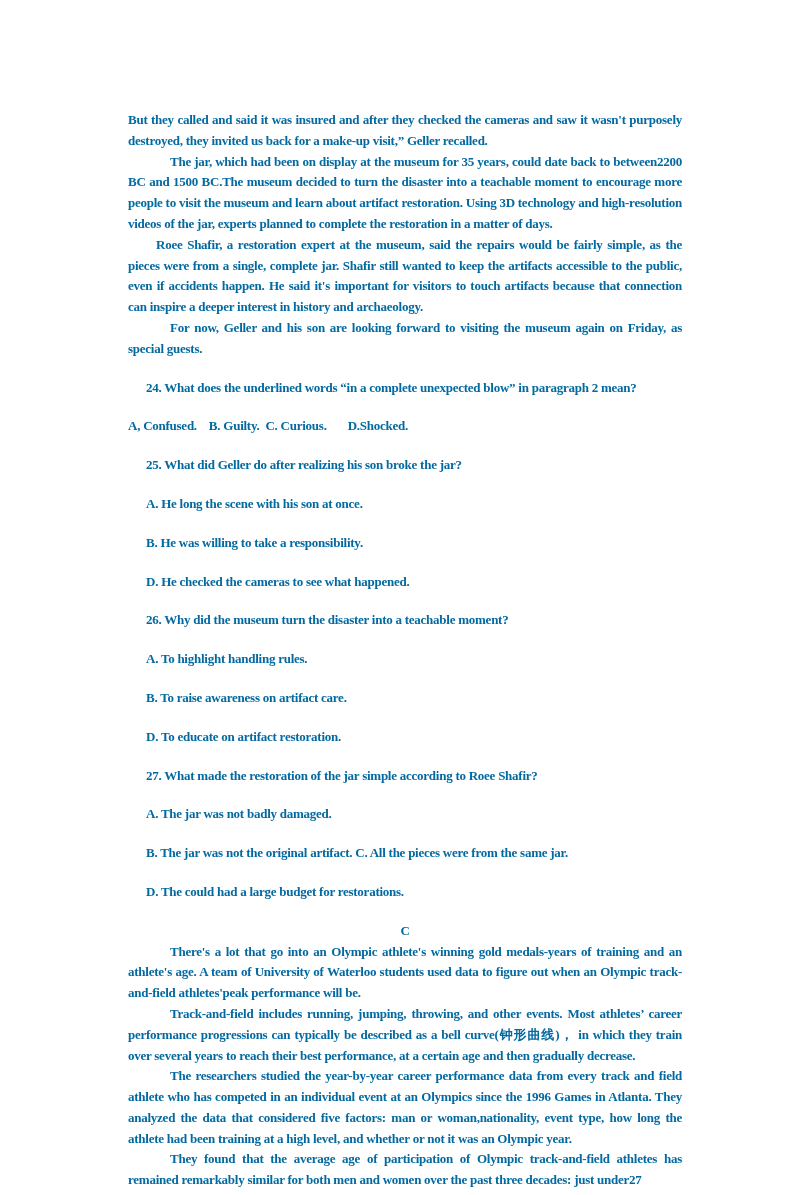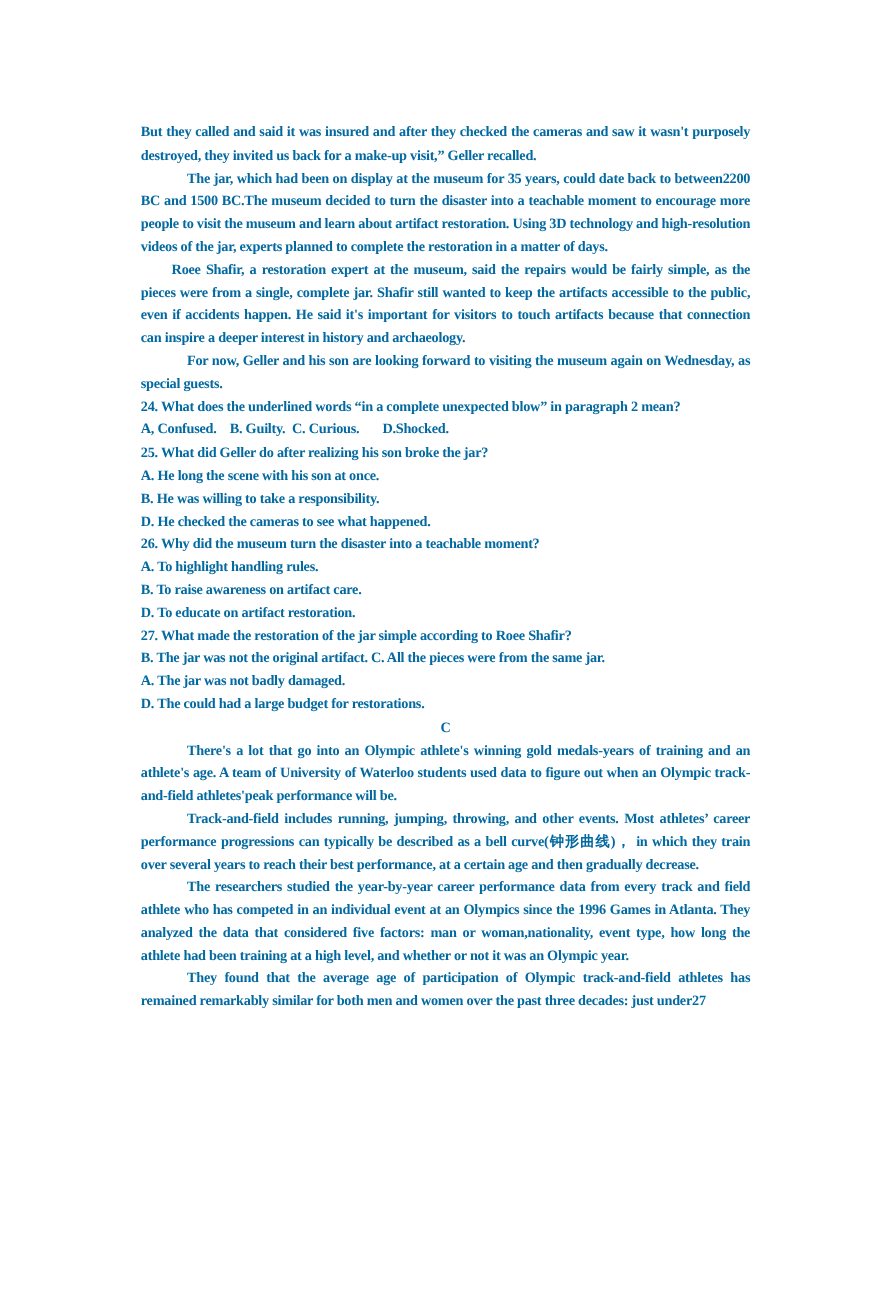--- a/index.html
+++ b/index.html
@@ -8,30 +8,30 @@
     position: absolute; left: 128px; top: 110px; width: 554px;
     font-family: Liberation Serif, serif;
     font-size: 13px; line-height: 20.8px; color: #0369a1;
     letter-spacing: -0.25px; font-weight: bold;
   }
   .p { margin: 0; text-align: justify; text-align-last: left; }
   .indent { text-indent: 42px; }
   .indent-small { text-indent: 28px; }
   .line { margin: 0; white-space: pre; }
   .section-title { text-align: center; margin: 0; }
-  .question { margin: 0; }
+  .question { margin: 18px; }
 </style>
 </head>
 <body>
 
 <div class="page">
   <p class="p">But they called and said it was insured and after they checked the cameras and saw it wasn't purposely destroyed, they invited us back for a make-up visit,” Geller recalled.</p>
   <p class="p indent">The jar, which had been on display at the museum for 35 years, could date back to between2200 BC and 1500 BC.The museum decided to turn the disaster into a teachable moment to encourage more people to visit the museum and learn about artifact restoration. Using 3D technology and high-resolution videos of the jar, experts planned to complete the restoration in a matter of days.</p>
   <p class="p indent-small">Roee Shafir, a restoration expert at the museum, said the repairs would be fairly simple, as the pieces were from a single, complete jar. Shafir still wanted to keep the artifacts accessible to the public, even if accidents happen. He said it's important for visitors to touch artifacts because that connection can inspire a deeper interest in history and archaeology.</p>
-  <p class="p indent">For now, Geller and his son are looking forward to visiting the museum again on Wednesday, as special guests.</p>
+  <p class="p indent">For now, Geller and his son are looking forward to visiting the museum again on Friday, as special guests.</p>
 
   <div>
     <p class="question">24. What does the underlined words “in a complete unexpected blow” in paragraph 2 mean?</p>
     <p class="line">A, Confused.    B. Guilty.  C. Curious.       D.Shocked.</p>
   </div>
 
   <div>
     <p class="question">25. What did Geller do after realizing his son broke the jar?</p>
     <p class="question">A. He long the scene with his son at once.</p>
     <p class="question">B. He was willing to take a responsibility.</p>
@@ -40,22 +40,22 @@
 
   <div>
     <p class="question">26. Why did the museum turn the disaster into a teachable moment?</p>
     <p class="question">A. To highlight handling rules.</p>
     <p class="question">B. To raise awareness on artifact care.</p>
     <p class="question">D. To educate on artifact restoration.</p>
   </div>
 
   <div>
     <p class="question">27. What made the restoration of the jar simple according to Roee Shafir?</p>
+    <p class="question">A. The jar was not badly damaged.</p>
     <p class="question">B. The jar was not the original artifact. C. All the pieces were from the same jar.</p>
-    <p class="question">A. The jar was not badly damaged.</p>
     <p class="question">D. The could had a large budget for restorations.</p>
   </div>
 
   <p class="section-title">C</p>
   <p class="p indent">There's a lot that go into an Olympic athlete's winning gold medals-years of training and an athlete's age. A team of University of Waterloo students used data to figure out when an Olympic track-and-field athletes'peak performance will be.</p>
   <p class="p indent">Track-and-field includes running, jumping, throwing, and other events. Most athletes’ career performance progressions can typically be described as a bell curve(钟形曲线)， in which they train over several years to reach their best performance, at a certain age and then gradually decrease.</p>
   <p class="p indent">The researchers studied the year-by-year career performance data from every track and field athlete who has competed in an individual event at an Olympics since the 1996 Games in Atlanta. They analyzed the data that considered five factors: man or woman,nationality, event type, how long the athlete had been training at a high level, and whether or not it was an Olympic year.</p>
   <p class="p indent">They found that the average age of participation of Olympic track-and-field athletes has remained remarkably similar for both men and women over the past three decades: just under27</p>
 </div>
 

